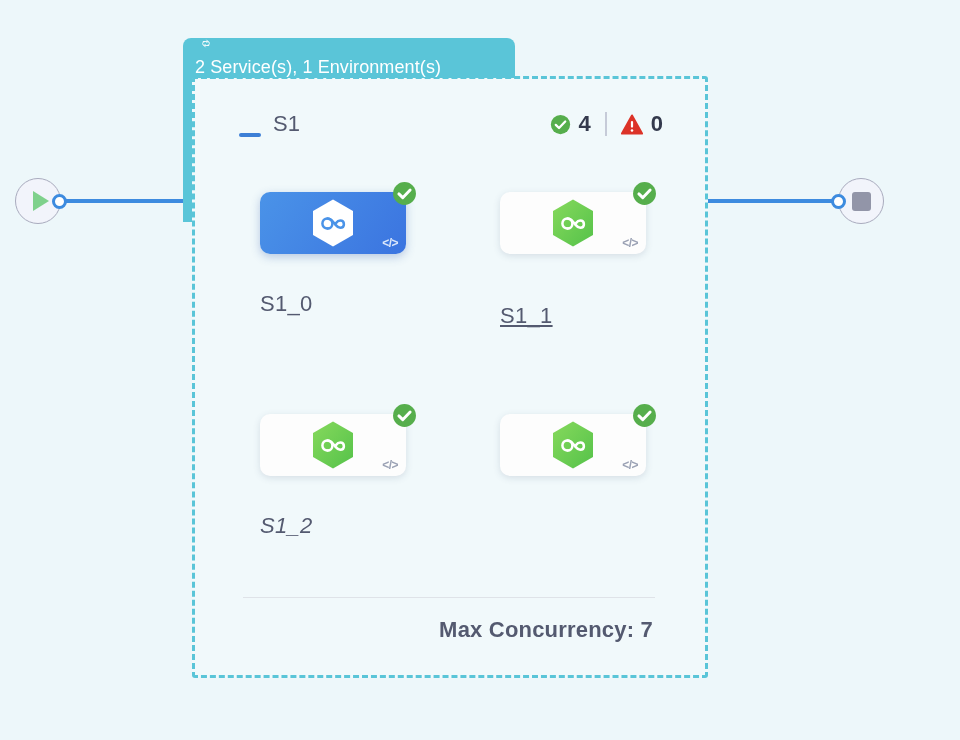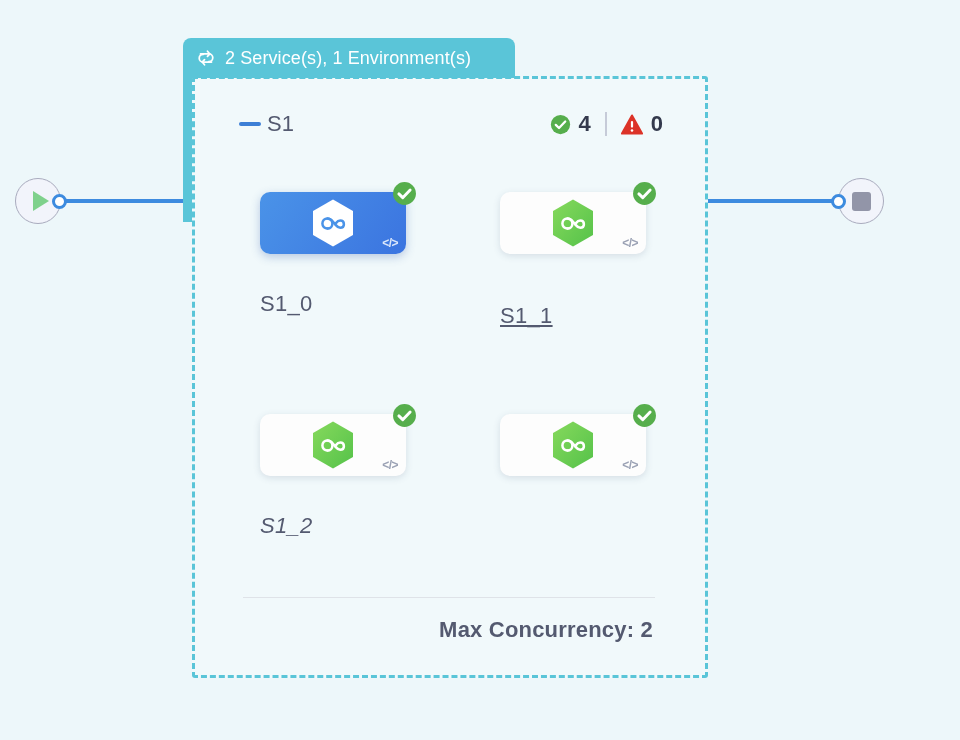--- a/index.html
+++ b/index.html
@@ -75,24 +75,25 @@
   
   .group-header {
     position: absolute;
     left: 183px;
     top: 38px;
     width: 332px;
     height: 40px;
     background: #5ac5d8;
     border-radius: 8px 8px 0 0;
     display: flex;
-    align-items: center;
+    align-items: flex-start;
     padding-left: 12px;
     gap: 8px;
     z-index: 4;
+    flex-direction: column;
   }
   .group-header-title {
     color: #ffffff;
     font-size: 18px;
     letter-spacing: .1px;
     white-space: nowrap;
   }
   .loop-icon { width: 22px; height: 22px; display: block; }
 
   
@@ -122,21 +123,21 @@
   .group-topbar {
     position: absolute;
     left: 0; right: 0;
     top: 28px;
     height: 34px;
     display: flex;
     align-items: center;
     padding: 0 42px 0 44px;
     justify-content: space-between;
   }
-  .collapse-row { display: flex; align-items: center; gap: 6px; }
+  .collapse-row { display: flex; align-items: flex-end; gap: 12px; }
   .collapse-dash {
     width: 22px;
     height: 4px;
     border-radius: 2px;
     background: #3d7fd6;
   }
   .group-name {
     font-size: 22px;
     color: #545a70;
     letter-spacing: .2px;
@@ -349,21 +350,21 @@
         <path d="M17.5 20.4 c2.9 0 4.9 2.2 4.9 5.1 c0 2.9 -2.0 5.1 -4.9 5.1" fill="none" stroke="#ffffff" stroke-width="2.5" stroke-linecap="round"></path>
       </svg>
       <span class="code-glyph">&lt;/&gt;</span>
       <svg class="node-check" viewBox="0 0 24 24">
         <circle cx="12" cy="12" r="11" fill="#56ae4c"></circle>
         <path d="M6.6 12.4 L10.3 16 L17.4 8.6" fill="none" stroke="#ffffff" stroke-width="2.8" stroke-linecap="round" stroke-linejoin="round"></path>
       </svg>
     </div>
 
     <div class="group-divider"></div>
-    <div class="max-concurrency">Max Concurrency: 2</div>
+    <div class="max-concurrency">Max Concurrency: 7</div>
   </div>
 
   <div class="group-edge-bar"></div>
 
   <div class="group-header">
     <svg class="loop-icon" viewBox="0 0 24 24">
       <path d="M6 7.6 h9.2 a4.2 4.2 0 0 1 0 8.4 h-0.4" fill="none" stroke="#ffffff" stroke-width="1.9" stroke-linecap="round"></path>
       <path d="M18 16.4 h-9.2 a4.2 4.2 0 0 1 0 -8.4 h0.4" fill="none" stroke="#ffffff" stroke-width="1.9" stroke-linecap="round"></path>
       <path d="M13.6 4.6 L16.2 7.6 L13.6 10.2" fill="none" stroke="#ffffff" stroke-width="1.9" stroke-linecap="round" stroke-linejoin="round"></path>
       <path d="M10.4 19.4 L7.8 16.4 L10.4 13.8" fill="none" stroke="#ffffff" stroke-width="1.9" stroke-linecap="round" stroke-linejoin="round"></path>

